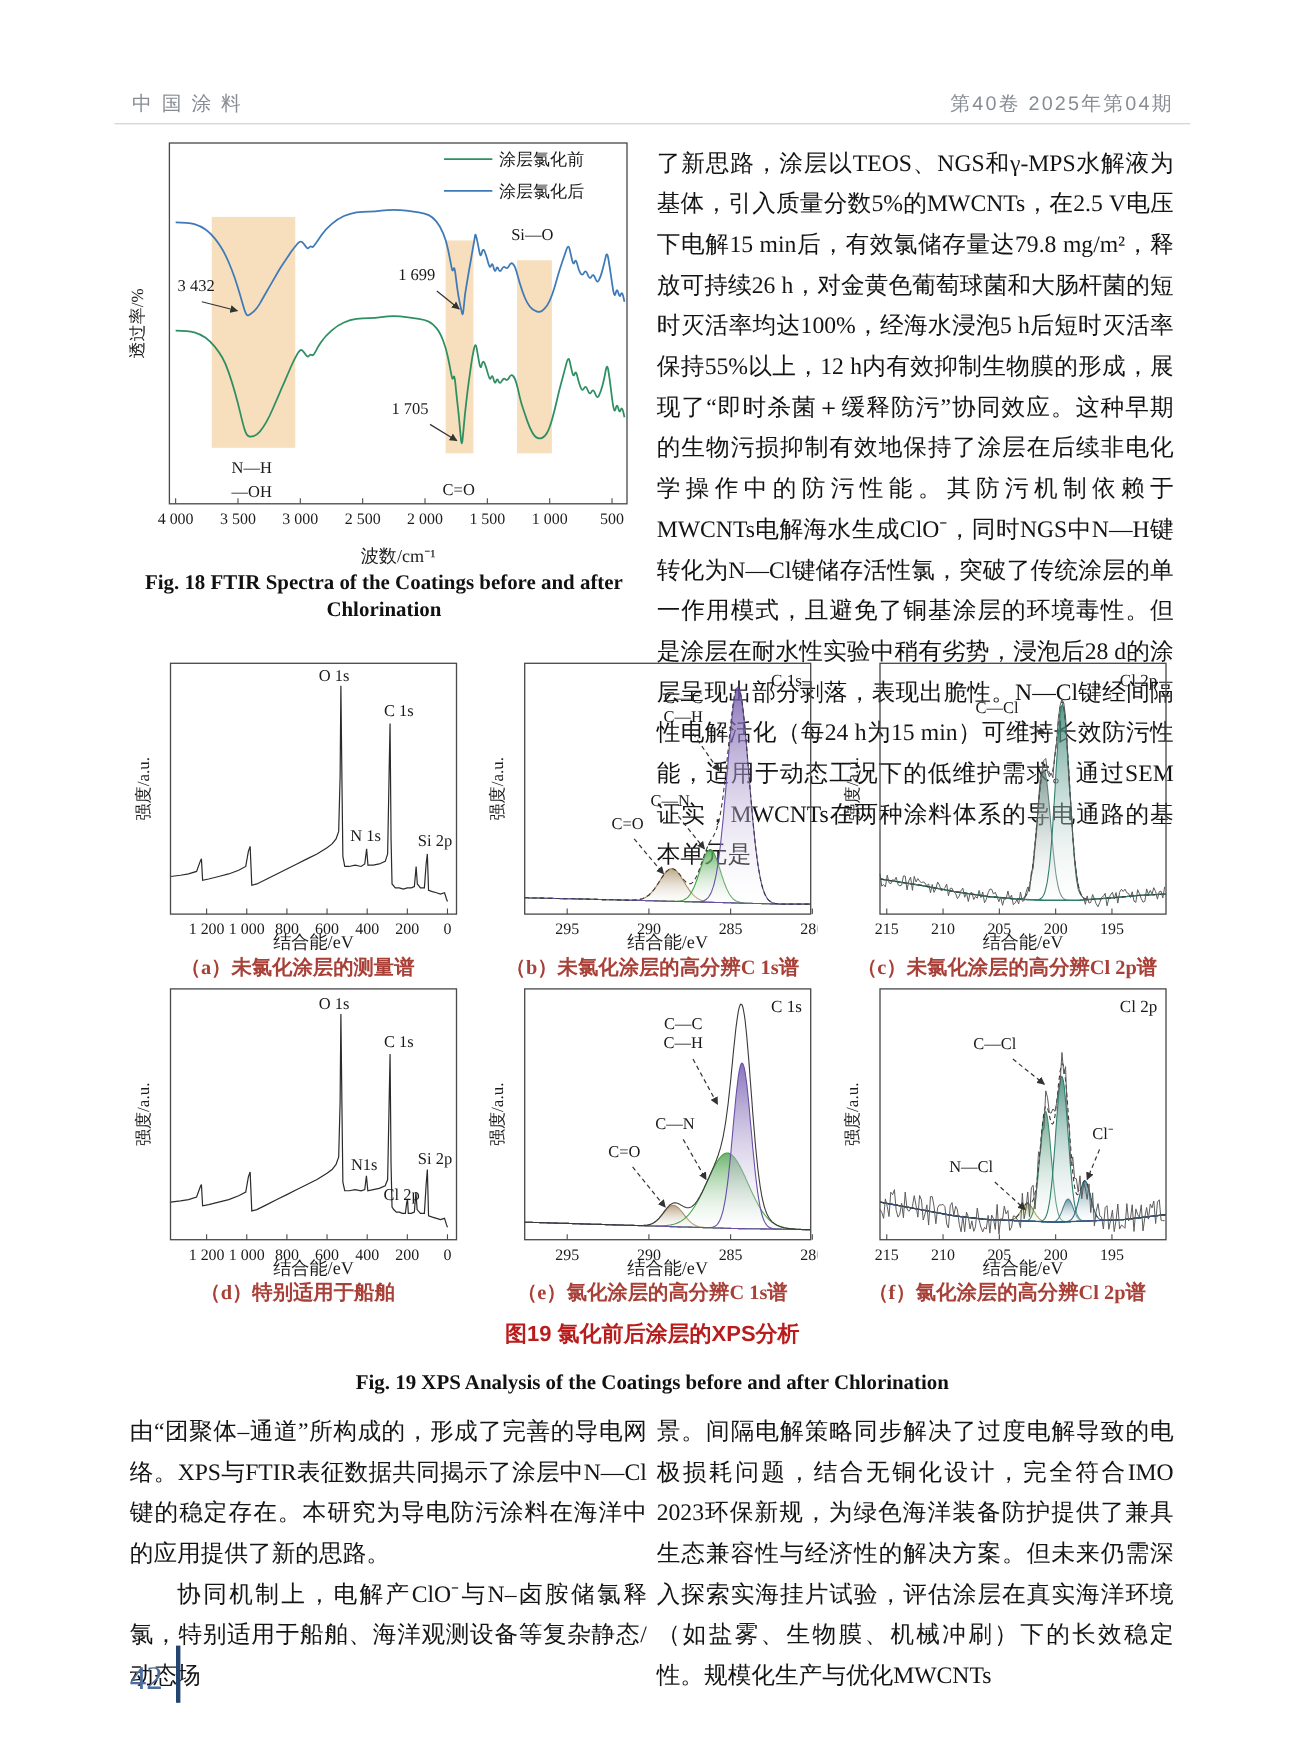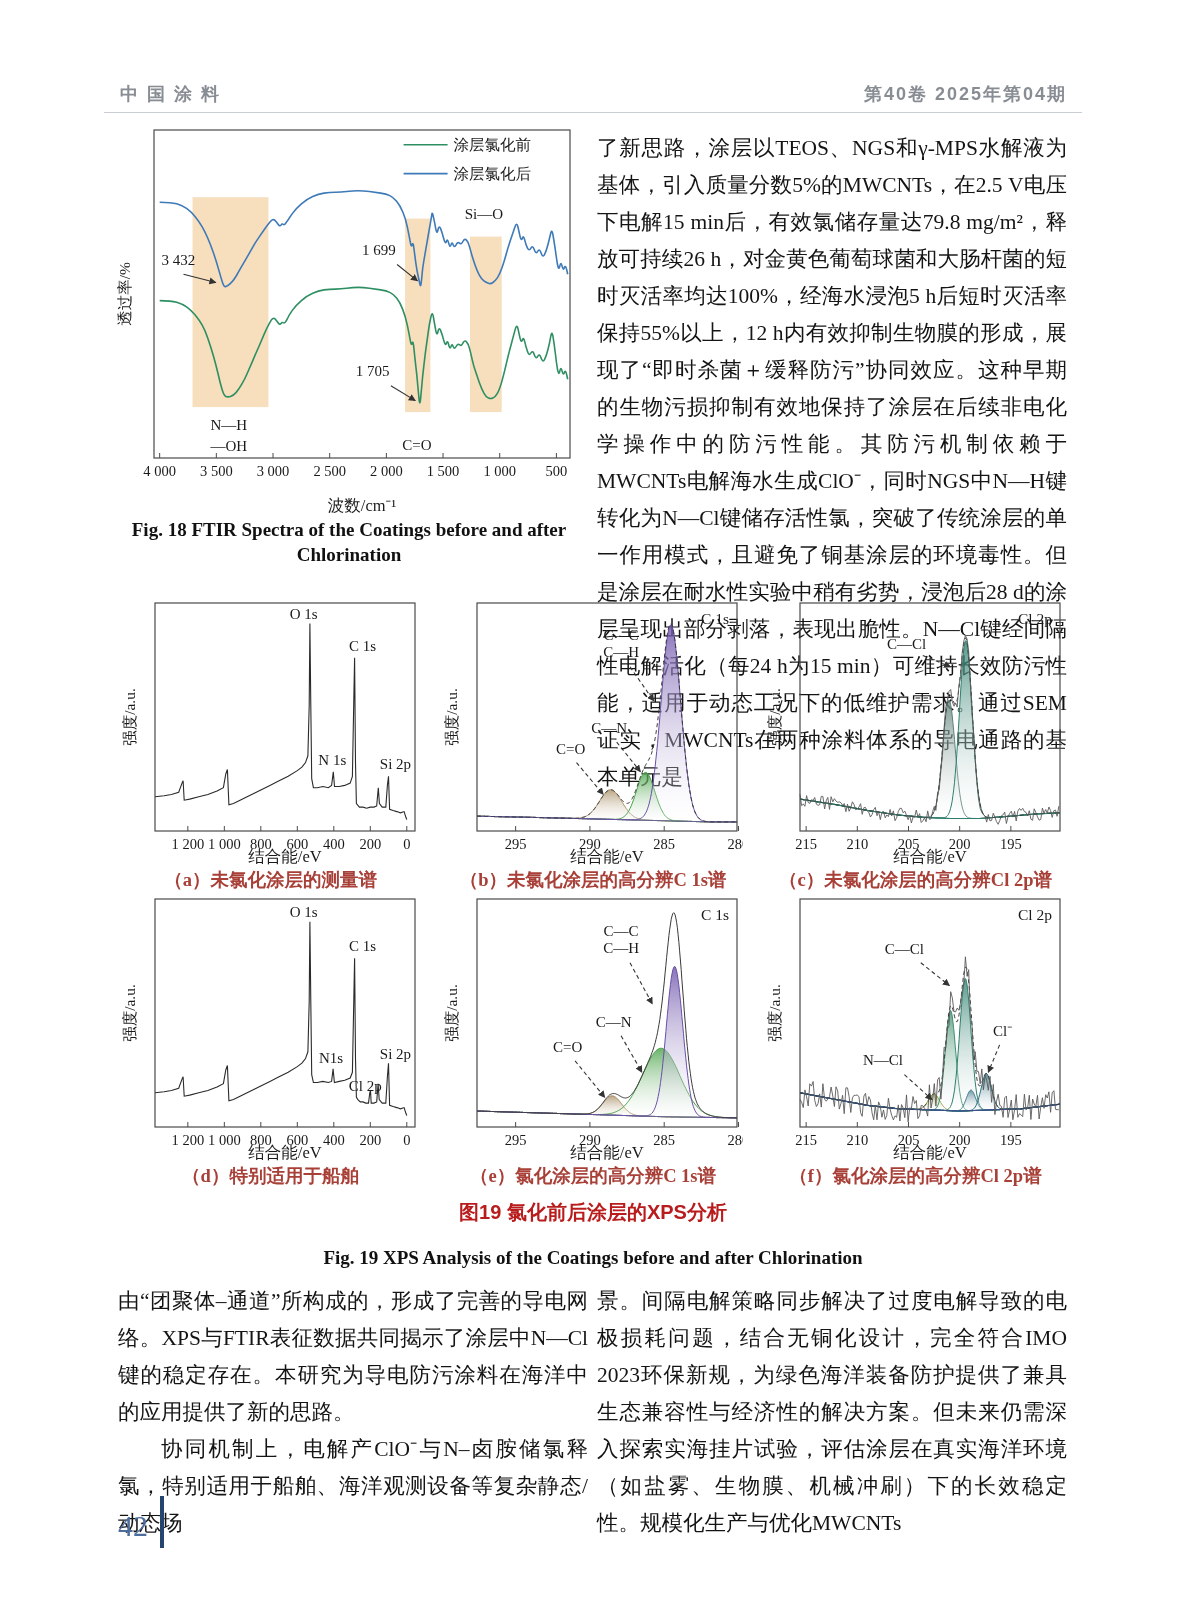--- a/index.html
+++ b/index.html
@@ -1,20 +1,20 @@
 <!DOCTYPE html>
 <html><head>
 <meta charset="utf-8">
 <style>
   html,body{margin:0;padding:0;background:#ffffff;}
   .page{position:relative;width:1187px;height:1600px;background:#fff;overflow:hidden;
         font-family:"Liberation Serif",serif;color:#141414;}
   .header{position:absolute;left:120px;top:82px;width:947px;display:flex;
           justify-content:space-between;font-family:"Liberation Sans",sans-serif;
-          font-size:18px;color:#888d94;letter-spacing:2px;font-weight:bold;}
+          font-size:18px;color:#888d94;letter-spacing:2px;}
   .hrule{position:absolute;left:104px;top:112px;width:978px;height:1px;background:#c9ced4;}
   .fig18{position:absolute;left:116px;top:124px;width:466px;}
   .chart{line-height:0;}
   svg{font-family:"Liberation Serif",serif;}
   .cap-cn{text-align:center;font-family:"Liberation Sans",sans-serif;font-weight:bold;
           font-size:20px;color:#111;margin-top:4px;}
   .cap-en{text-align:center;font-weight:bold;font-size:19px;color:#111;margin-top:3px;}
   .para{font-size:21.5px;line-height:37px;text-align:justify;}
   .col-right-top{position:absolute;left:597px;top:130px;width:470px;}
   .fig19{position:absolute;left:114px;top:597px;width:958px;}

